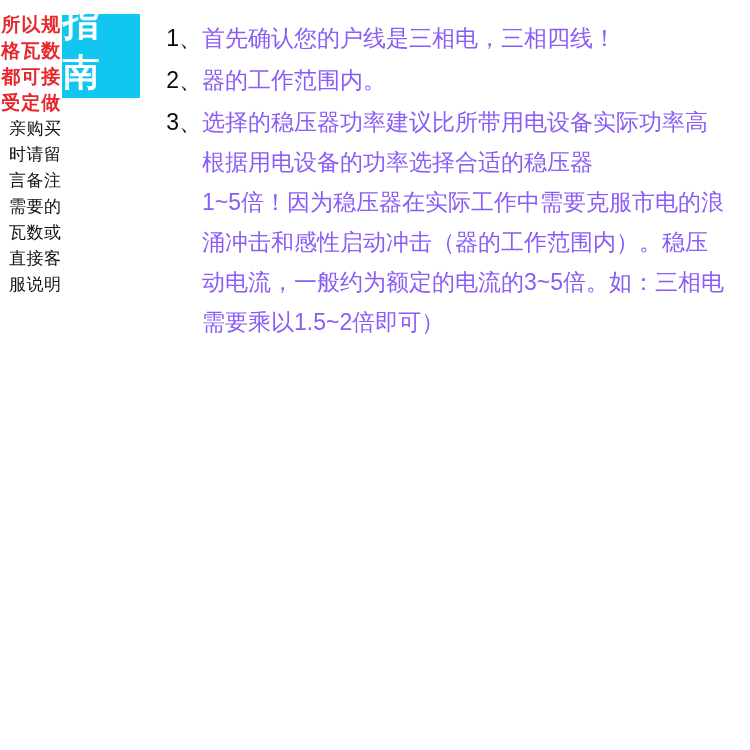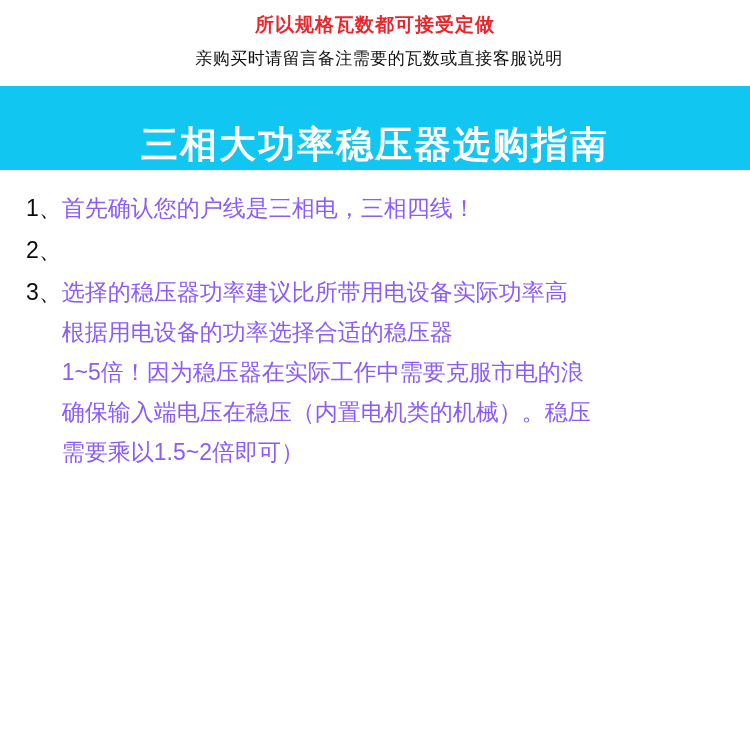--- a/index.html
+++ b/index.html
@@ -12,38 +12,37 @@
     background: #ffffff;
     font-family: "Liberation Sans", sans-serif;
     overflow: hidden;
   }
   .page {
     width: 750px;
     height: 750px;
     position: relative;
     box-sizing: border-box;
     display: flex;
-    flex-direction: column;
   }
   .top-notice {
     padding-top: 12px;
     text-align: center;
   }
   .notice-line-1 {
     color: #e8262b;
     font-size: 19px;
     font-weight: bold;
     letter-spacing: 1px;
     line-height: 26px;
   }
   .notice-line-2 {
     color: #111111;
     font-size: 17px;
     line-height: 26px;
-    margin-top: 8px;
+    margin-top: 0;
     letter-spacing: 0.5px;
     padding-left: 8px;
   }
   .banner {
     margin-top: 14px;
     background: #12c6f2;
     height: 84px;
     display: flex;
     align-items: flex-end;
     justify-content: center;
@@ -100,28 +99,30 @@
     <div class="item">
       <div class="item-num">1、</div>
       <div class="item-body">
         <div class="ln">首先确认您的户线是三相电，三相四线！</div>
       </div>
     </div>
 
     <div class="item">
       <div class="item-num">2、</div>
       <div class="item-body">
+        <div class="ln">器的工作范围内。</div>
       </div>
     </div>
 
     <div class="item">
       <div class="item-num">3、</div>
       <div class="item-body">
         <div class="ln">选择的稳压器功率建议比所带用电设备实际功率高</div>
         <div class="ln">根据用电设备的功率选择合适的稳压器</div>
         <div class="ln">1~5倍！因为稳压器在实际工作中需要克服市电的浪</div>
-        <div class="ln">确保输入端电压在稳压（内置电机类的机械）。稳压</div>
+        <div class="ln">涌冲击和感性启动冲击（器的工作范围内）。稳压</div>
+        <div class="ln">动电流，一般约为额定的电流的3~5倍。如：三相电</div>
         <div class="ln">需要乘以1.5~2倍即可）</div>
       </div>
     </div>
 
   </div>
 </div>
 
 </body></html>

